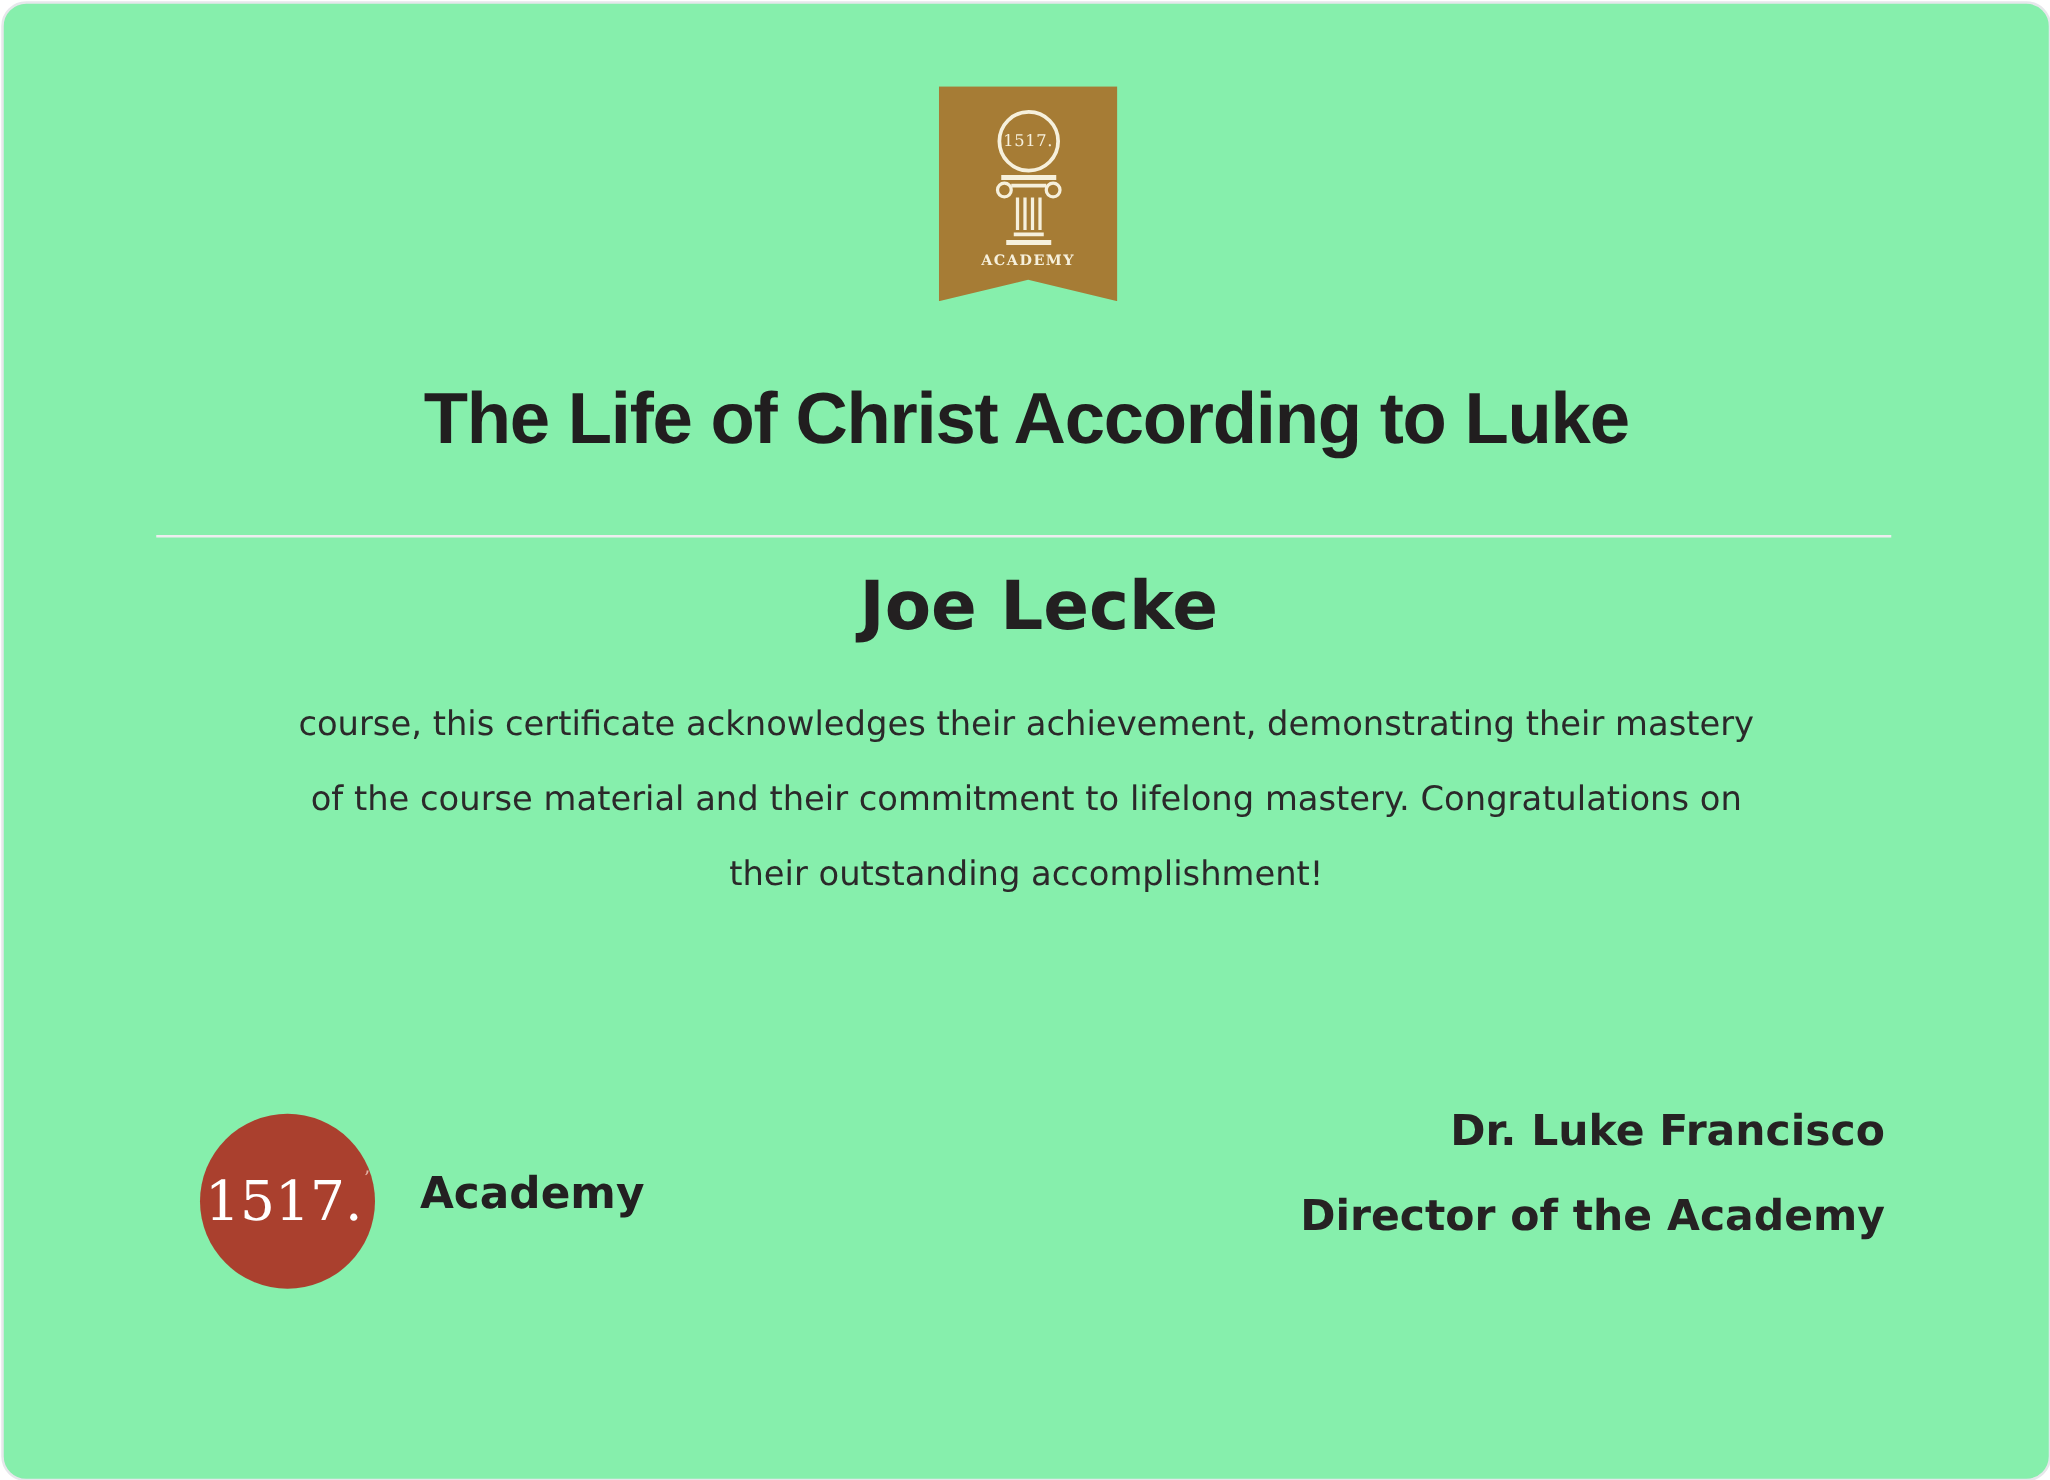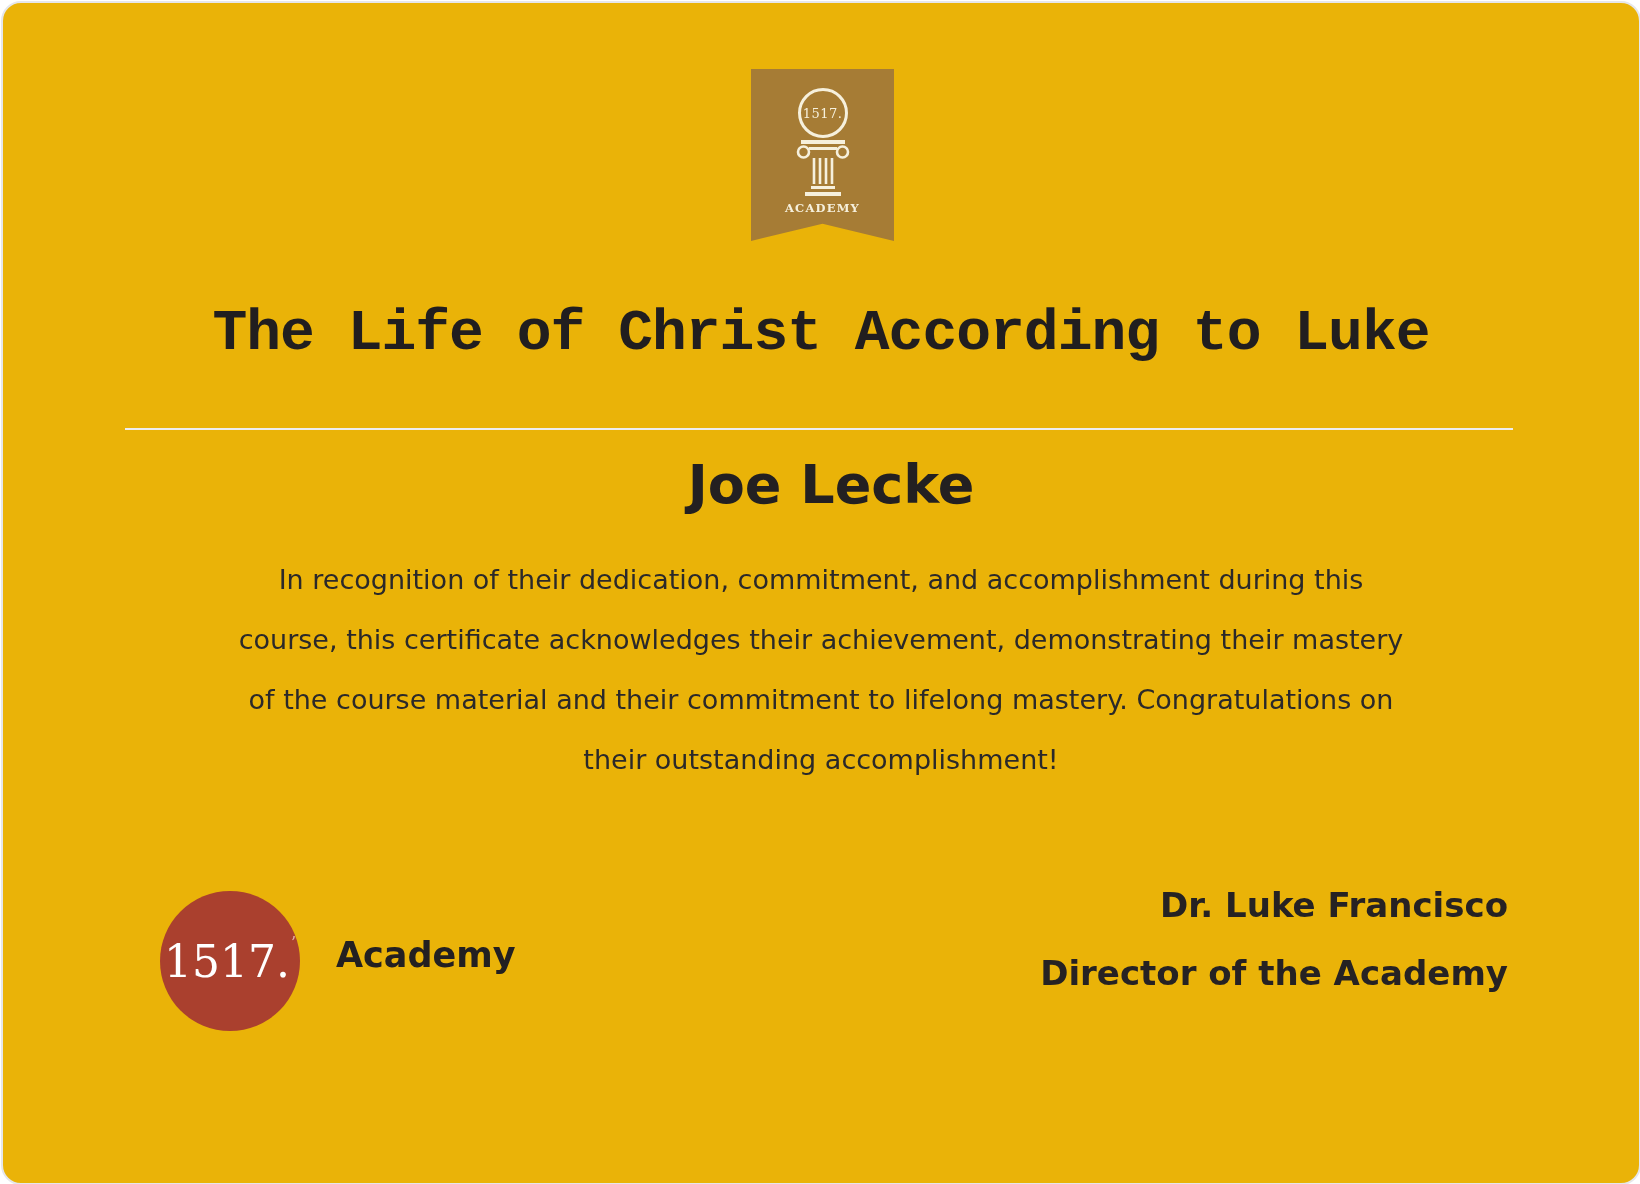--- a/index.html
+++ b/index.html
@@ -7,21 +7,21 @@
     padding: 0;
     background: #ffffff;
     font-family: "DejaVu Sans", sans-serif;
   }
   .card {
     position: absolute;
     left: 0; top: 0;
     width: 1636px;
     height: 1180px;
     margin: 1px;
-    background: #eab308;
+    background: #86efac;
     border: 2px solid #e6e7eb;
     border-radius: 20px;
     overflow: hidden;
   }
   
   .ribbon {
     position: absolute;
     left: 748px;
     top: 66px;
     width: 143px;
@@ -57,21 +57,21 @@
     letter-spacing: 1.2px;
     color: #f6f0dc;
   }
   
   .course-title {
     position: absolute;
     left: 0;
     top: 298px;
     width: 100%;
     text-align: center;
-    font-family: Liberation Mono, monospace;
+    font-family: Liberation Sans, sans-serif;
     font-weight: 700;
     font-size: 58px;
     letter-spacing: -1px;
     color: #211e1f;
   }
   .divider {
     position: absolute;
     left: 122px;
     top: 425px;
     width: 1388px;
@@ -181,21 +181,20 @@
     <div class="ribbon-academy">ACADEMY</div>
   </div>
 
   <div class="course-title">The Life of Christ According to Luke</div>
 
   <div class="divider"></div>
 
   <div class="recipient">Joe Lecke</div>
 
   <div class="body-text">
-    <div class="line">In recognition of their dedication, commitment, and accomplishment during this</div>
     <div class="line">course, this certificate acknowledges their achievement, demonstrating their mastery</div>
     <div class="line">of the course material and their commitment to lifelong mastery. Congratulations on</div>
     <div class="line">their outstanding accomplishment!</div>
   </div>
 
   <div class="footer-logo-circle" style="background:#aa402e;">
     <span>1517.</span>
       <span class="footer-logo-mark">’</span>
   </div>
   <div class="footer-org">Academy</div>

